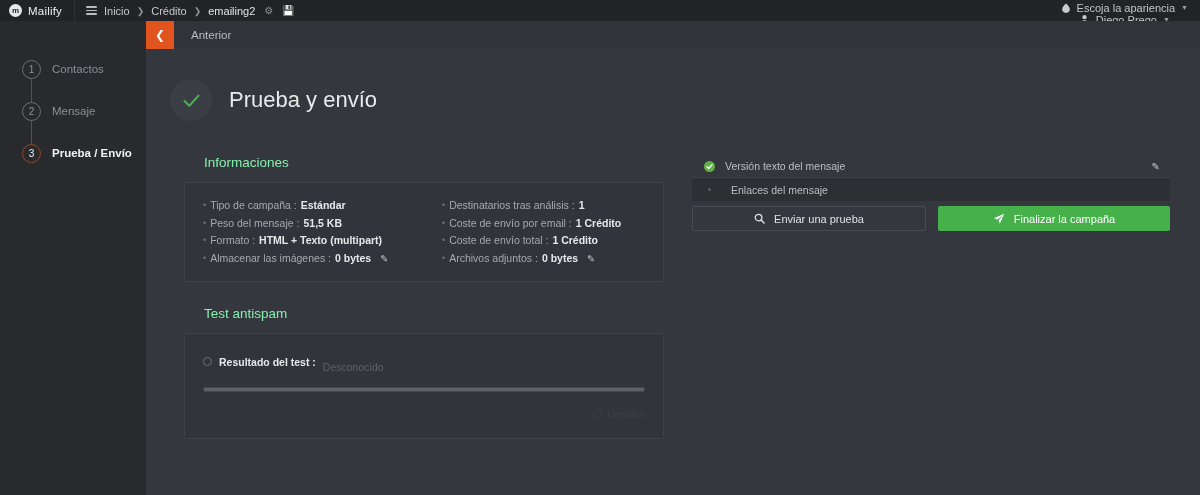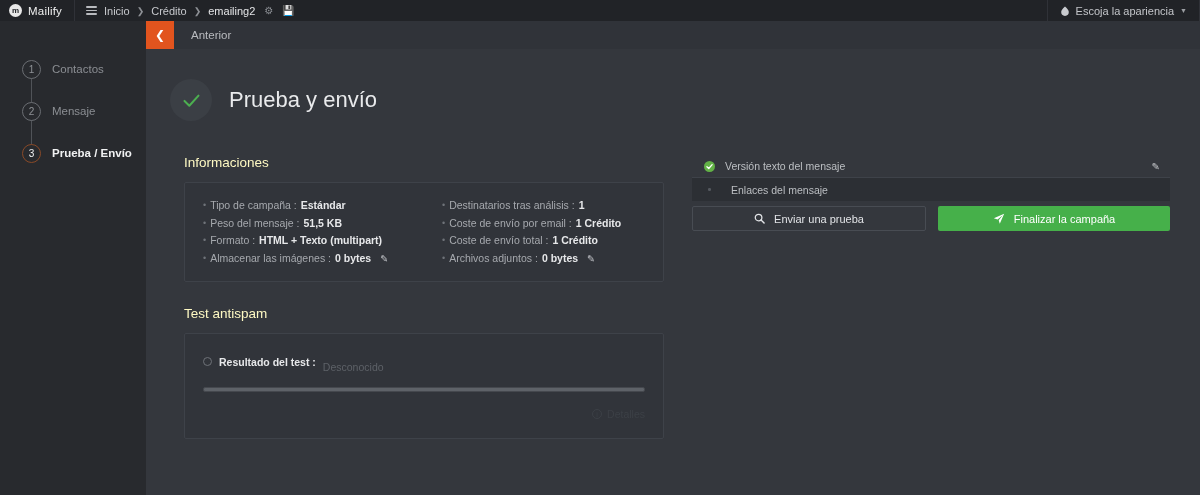--- a/index.html
+++ b/index.html
@@ -28,21 +28,21 @@
   }
   .brand-name { font-size: 11.5px; color: #eceded; letter-spacing: .2px; }
   .bc-sep { width: 1px; height: 21px; background: #303238; }
   .bc { display: flex; align-items: center; gap: 7px; padding-left: 11px; }
   .hamburger { display: inline-flex; flex-direction: column; gap: 2px; width: 11px; }
   .hamburger i { display: block; height: 1.5px; background: #b9bbbf; border-radius: 1px; }
   .bc-item { color: #c6c8cc; font-size: 11px; }
   .bc-chev { color: #8d9095; font-size: 9px; }
   .bc-current { color: #e4e5e7; }
   .bc-icon { color: #8e9196; font-size: 10px; margin-left: 2px; }
-  .topbar-right { margin-left: auto; display: flex; align-items: center; height: 18px; }
+  .topbar-right { margin-left: auto; display: flex; align-items: center; height: 18px; flex-direction: column; }
   .tb-btn {
     display: flex; align-items: center; gap: 6px;
     padding: 0 12px; height: 21px; color: #c3c5c9; font-size: 11px;
   }
   .tb-div { width: 1px; height: 21px; background: #303238; }
   .caret { font-size: 7px; color: #9a9da2; }
 
   
   .sidebar {
     position: absolute; top: 21px; left: 0;
@@ -75,21 +75,21 @@
   .check-circle {
     width: 42px; height: 42px; border-radius: 50%;
     background: #3b3f45; display: flex; align-items: center; justify-content: center;
   }
   .check-circle svg { width: 21px; height: 21px; }
   .page-title { font-size: 22px; color: #e9eaec; font-weight: normal; }
 
   .columns { display: flex; padding: 34px 30px 0 38px; gap: 28px; }
   .col-left { width: 480px; }
   .col-right { width: 478px; }
-  .sec-title { font-size: 13.5px; color: #fef9c3; margin-bottom: 12px; font-weight: normal; }
+  .sec-title { font-size: 13.5px; color: #86efac; margin-bottom: 12px; font-weight: normal; margin-left: 20px; }
 
   .panel { border: 1px solid #3e4249; background: #31343a; border-radius: 2px; }
   .info-panel { display: flex; padding: 14px 0 14px 0; }
   .info-col { flex: 1; padding-left: 18px; }
   .info-item {
     font-size: 10.5px; color: #a6a9ae; line-height: 17.5px;
     display: flex; align-items: center; gap: 4px;
   }
   .info-item .dot { color: #6f7379; font-size: 9px; }
   .info-item b { color: #e7e8ea; font-weight: bold; }
@@ -168,20 +168,30 @@
     <div class="tb-btn">
       <span>
         <svg width="10" height="10" viewBox="0 0 10 10">
             <path d="M5 0.6 C2.6 2.8 1.2 4.3 1.2 6.1 a3.8 3.8 0 0 0 7.6 0 C8.8 4.3 7.4 2.8 5 0.6 z" fill="#c9cbcf"></path>
           </svg>
       </span>
       <span>Escoja la apariencia</span>
       <span class="caret">▼</span>
     </div>
     <div class="tb-div"></div>
+    <div class="tb-btn">
+      <span>
+        <svg width="11" height="11" viewBox="0 0 11 11">
+            <circle cx="5.5" cy="3.2" r="2.1" fill="#c9cbcf"></circle>
+            <path d="M1.4 10.2 C1.4 7.6 3.2 6.2 5.5 6.2 C7.8 6.2 9.6 7.6 9.6 10.2 z" fill="#c9cbcf"></path>
+          </svg>
+      </span>
+      <span>Diego Prego</span>
+      <span class="caret">▼</span>
+    </div>
   </div>
 </div>
 
 <div class="sidebar">
   <div class="steps">
     <div class="step-line"></div>
     <div class="step">
       <span class="step-num">1</span>
       <span class="step-label">Contactos</span>
     </div>

